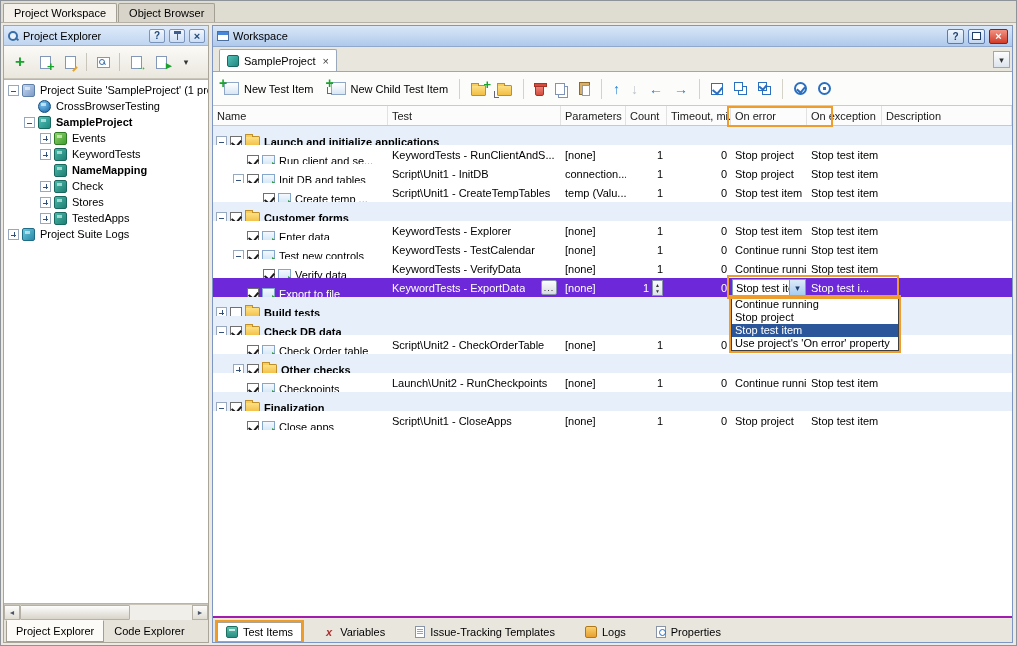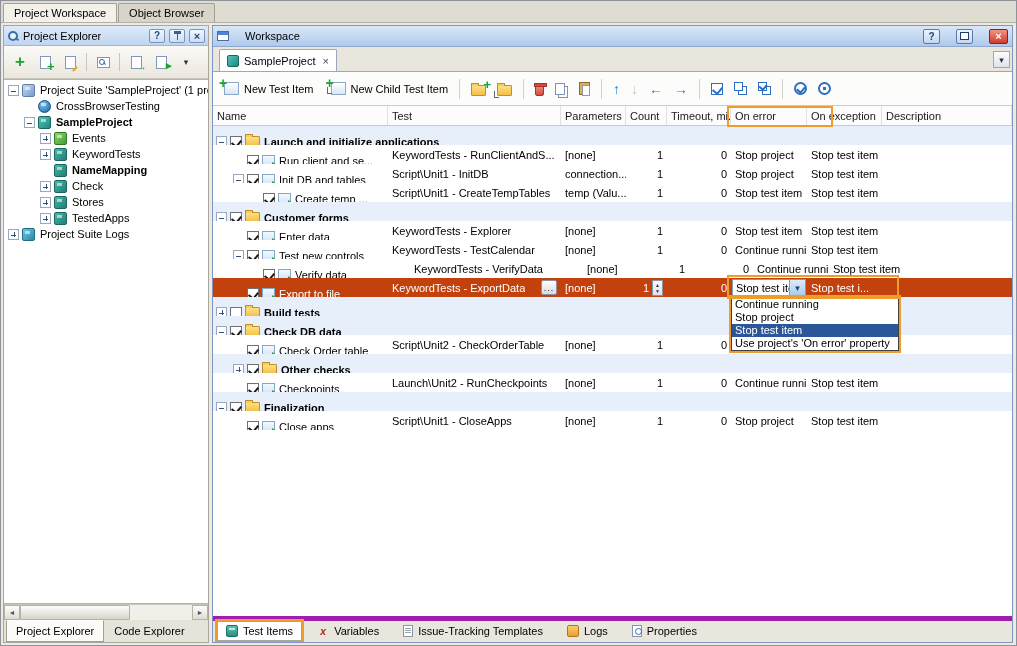--- a/index.html
+++ b/index.html
@@ -65,21 +65,21 @@
   .sb-right::after { content:"►"; }
   .sb-track { flex:1; position:relative; }
   .sb-thumb { position:absolute; left:0; top:0; bottom:0; width:64%; background:linear-gradient(#FDFDFC,#D8D4C9); border:1px solid #B5B1A6; border-radius:1px; }
 
   .left-tabs { height:22px; flex:none; display:flex; align-items:stretch; background:#E6E3DA; padding-left:2px; }
   .lb-tab { display:flex; align-items:center; padding:0 9px; border:1px solid transparent; white-space:nowrap; }
   .lb-tab.active { background:#FCFBF7; border-color:#A39F93; border-top-color:#FCFBF7; }
 
   
   .right-panel { flex:1; display:flex; flex-direction:column; border:1px solid #7E96C4; background:#F3F1EA; overflow:hidden; }
-  .ws-header { height:21px; flex:none; display:flex; align-items:center; gap:16px; padding:5px 4px; background:linear-gradient(#D9E7F8,#AFC9EB); border-bottom:1px solid #8FA8CC; }
+  .ws-header { height:21px; flex:none; display:flex; align-items:center; gap:4px; padding:5px 4px; background:linear-gradient(#D9E7F8,#AFC9EB); border-bottom:1px solid #8FA8CC; }
   .ws-title { flex:1; }
   .win-ic { width:12px; height:10px; flex:none; background:#fff; border:1px solid #4A6EA0; position:relative; }
   .win-ic::before { content:""; position:absolute; left:0; right:0; top:0; height:3px; background:#4A86D8; }
   .ws-btn { width:17px; height:15px; flex:none; display:flex; align-items:center; justify-content:center; border:1px solid #5A7AB0; border-radius:2px; background:linear-gradient(#EFF6FD,#C2D6F0); color:#1F3E6E; font-weight:bold; font-size:10px; position:relative; }
   .glyph-restore::after { content:""; width:7px; height:6px; border:1px solid #1F3E6E; background:#fff; }
   .ws-btn.close { width:19px; background:linear-gradient(#F29384,#D23B28); border-color:#8E1F12; color:#fff; }
 
   .doc-tab-row { height:25px; flex:none; display:flex; align-items:flex-end; background:#E9E6DE; border-bottom:1px solid #9AA8BC; padding:0 2px; }
   .doc-tab { display:flex; align-items:center; gap:5px; height:22px; padding:0 7px; background:#fff; border:1px solid #9AA8BC; border-bottom:none; border-radius:2px 2px 0 0; margin-left:4px; }
   .doc-ic { width:12px; height:12px; border-radius:2px; background:linear-gradient(135deg,#55C0B8,#1E8A80); border:1px solid #17695F; }
@@ -118,21 +118,21 @@
   .radio.check::after { content:""; position:absolute; left:2px; top:1px; width:4px; height:6px; border-right:2px solid #2A6FC0; border-bottom:2px solid #2A6FC0; transform:rotate(40deg); }
   .radio.plain::after { content:""; position:absolute; left:3px; top:3px; width:3px; height:3px; background:#2A6FC0; }
 
   
   .grid { flex:1; position:relative; background:#fff; overflow:hidden; }
   .grid-header { display:flex; height:20px; border-bottom:1px solid #C9C9C9; background:#FCFCFC; }
   .gh-cell { flex:none; display:flex; align-items:center; padding:0 4px; border-right:1px solid #E2E2E2; white-space:nowrap; overflow:hidden; color:#1A1A1A; }
   .gh-cell.grow { flex:1; }
   .grid-row { display:flex; height:19px; align-items:center; }
   .grid-row.group { background:#E7F0FA; }
-  .grid-row.selected { background:#c2410c; color:#fff; }
+  .grid-row.selected { background:#6d28d9; color:#fff; }
   .cell { flex:none; height:19px; display:flex; align-items:center; padding:0 4px; overflow:hidden; white-space:nowrap; }
   .cell.right { justify-content:flex-end; }
   .cell.grow { flex:1; }
   .name-cell { padding:12px 2px 0 0; }
   .row-label { overflow:hidden; white-space:nowrap; }
   .cb { width:12px; height:12px; flex:none; border:1px solid #707070; background:#fff; position:relative; margin-right:3px; }
   .cb.checked::after { content:""; position:absolute; left:2px; top:1px; width:5px; height:7px; border-right:2px solid #1A1A1A; border-bottom:2px solid #1A1A1A; transform:rotate(40deg); }
   .folder { width:15px; height:11px; flex:none; background:linear-gradient(#FCE084,#F2BE44); border:1px solid #C08F28; border-radius:1px; position:relative; margin-right:4px; }
   .folder::before { content:""; position:absolute; top:-3px; left:-1px; width:6px; height:2px; background:#F6CE60; border:1px solid #C08F28; border-bottom:none; }
   .ticon { width:13px; height:12px; flex:none; background:linear-gradient(#F4F9FE,#CFE4F6); border:1px solid #86A7CC; position:relative; margin-right:4px; }
@@ -148,21 +148,21 @@
   .combo-btn::after { content:"▾"; font-size:9px; color:#1F3E6E; }
 
   .orange-box { position:absolute; border:2px solid #EE9D2C; pointer-events:none; z-index:6; }
   #hl-header { left:514px; top:0; width:106px; height:21px; }
   #hl-combo { left:514px; top:169px; width:172px; height:24px; }
   .dropdown { position:absolute; left:518px; top:191px; width:168px; background:#fff; border:1px solid #404040; box-shadow:0 0 0 2px #EE9D2C; z-index:5; }
   .dd-item { height:13px; line-height:13px; padding:0 3px; white-space:nowrap; overflow:hidden; }
   .dd-item.selected { background:#2B579A; color:#fff; }
 
   
-  .ws-bottom-tabs { height:26px; flex:none; display:flex; align-items:flex-start; gap:6px; background:#E9E6DE; border-top:5px solid #a21caf; padding:0 4px; }
+  .ws-bottom-tabs { height:26px; flex:none; display:flex; align-items:flex-end; gap:12px; background:#E9E6DE; border-top:2px solid #a21caf; padding:0 4px; }
   .wb-tab { display:flex; align-items:center; gap:5px; padding:3px 8px; border:1px solid transparent; position:relative; white-space:nowrap; }
   .wb-tab.active { background:#fff; border-color:#A8A49A; }
   .wb-tab.active::after { content:""; position:absolute; inset:-3px; border:2px solid #EE9D2C; pointer-events:none; }
   .bt-ic { width:12px; height:12px; flex:none; position:relative; }
   .bt-ti { background:linear-gradient(#5BC0B0,#2A8F80); border:1px solid #1F6E62; border-radius:2px; }
   .bt-ti::after { content:""; position:absolute; left:2px; top:2px; right:2px; height:2px; background:rgba(255,255,255,.7); }
   .bt-var { font-style:italic; color:#B03030; font-weight:bold; text-align:center; }
   .bt-var::after { content:"x"; font-size:11px; line-height:12px; }
   .bt-doc { width:10px; background:#fff; border:1px solid #8A94A8; }
   .bt-doc::after { content:""; position:absolute; left:1px; top:2px; width:6px; height:1px; background:#9AA2B0; box-shadow:0 2px 0 #9AA2B0, 0 4px 0 #9AA2B0; }
@@ -497,21 +497,21 @@
               <div class="cell grow"></div>
             </div>
             <div class="grid-row">
               <div class="cell name-cell" style="width: 175px;">
                 <span class="tree-indent" style="width: 36px;"></span>
                 <span class="exp-space"></span>
                 <span class="cb checked"></span>
                 <span class="ticon"></span>
                 <span class="row-label">Verify data</span>
               </div>
-              <div class="cell" style="width: 173px; margin-left: 22px;">
+              <div class="cell" style="width: 173px;">
                 <span class="row-label">KeywordTests - VerifyData</span>
               </div>
               <div class="cell" style="width: 65px;">[none]</div>
               <div class="cell right" style="width: 41px;">
                 <span>1</span>
               </div>
               <div class="cell right" style="width: 64px;">0</div>
               <div class="cell" style="width: 76px;">Continue running</div>
               <div class="cell" style="width: 75px;">Stop test item</div>
               <div class="cell grow"></div>

